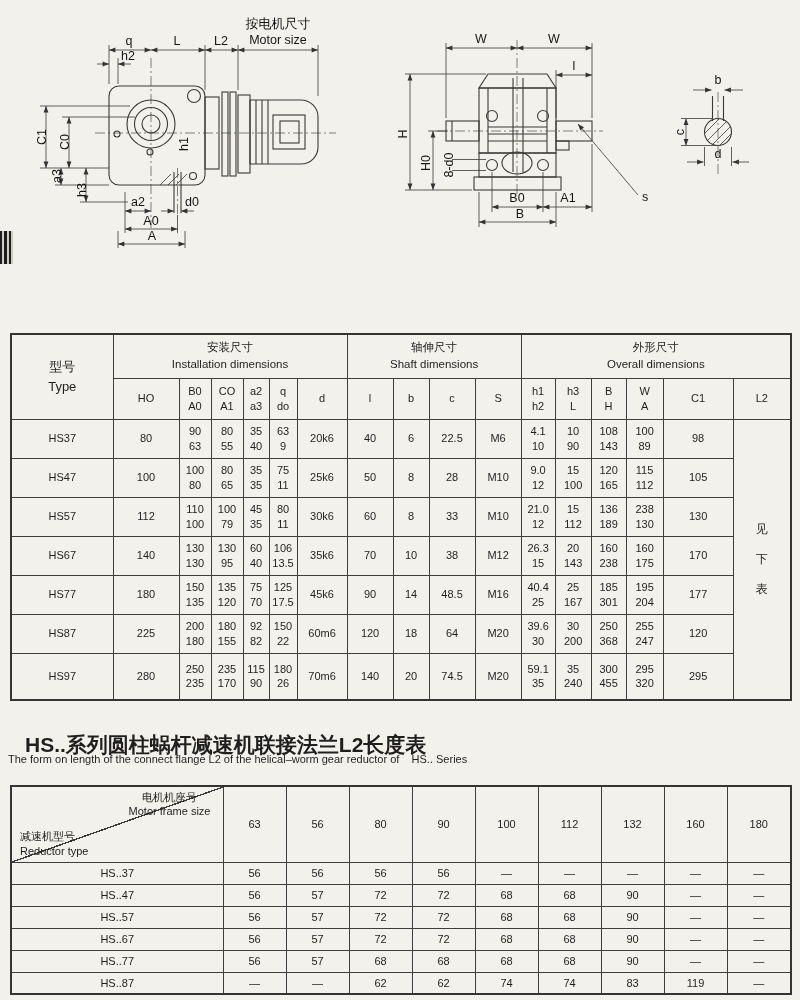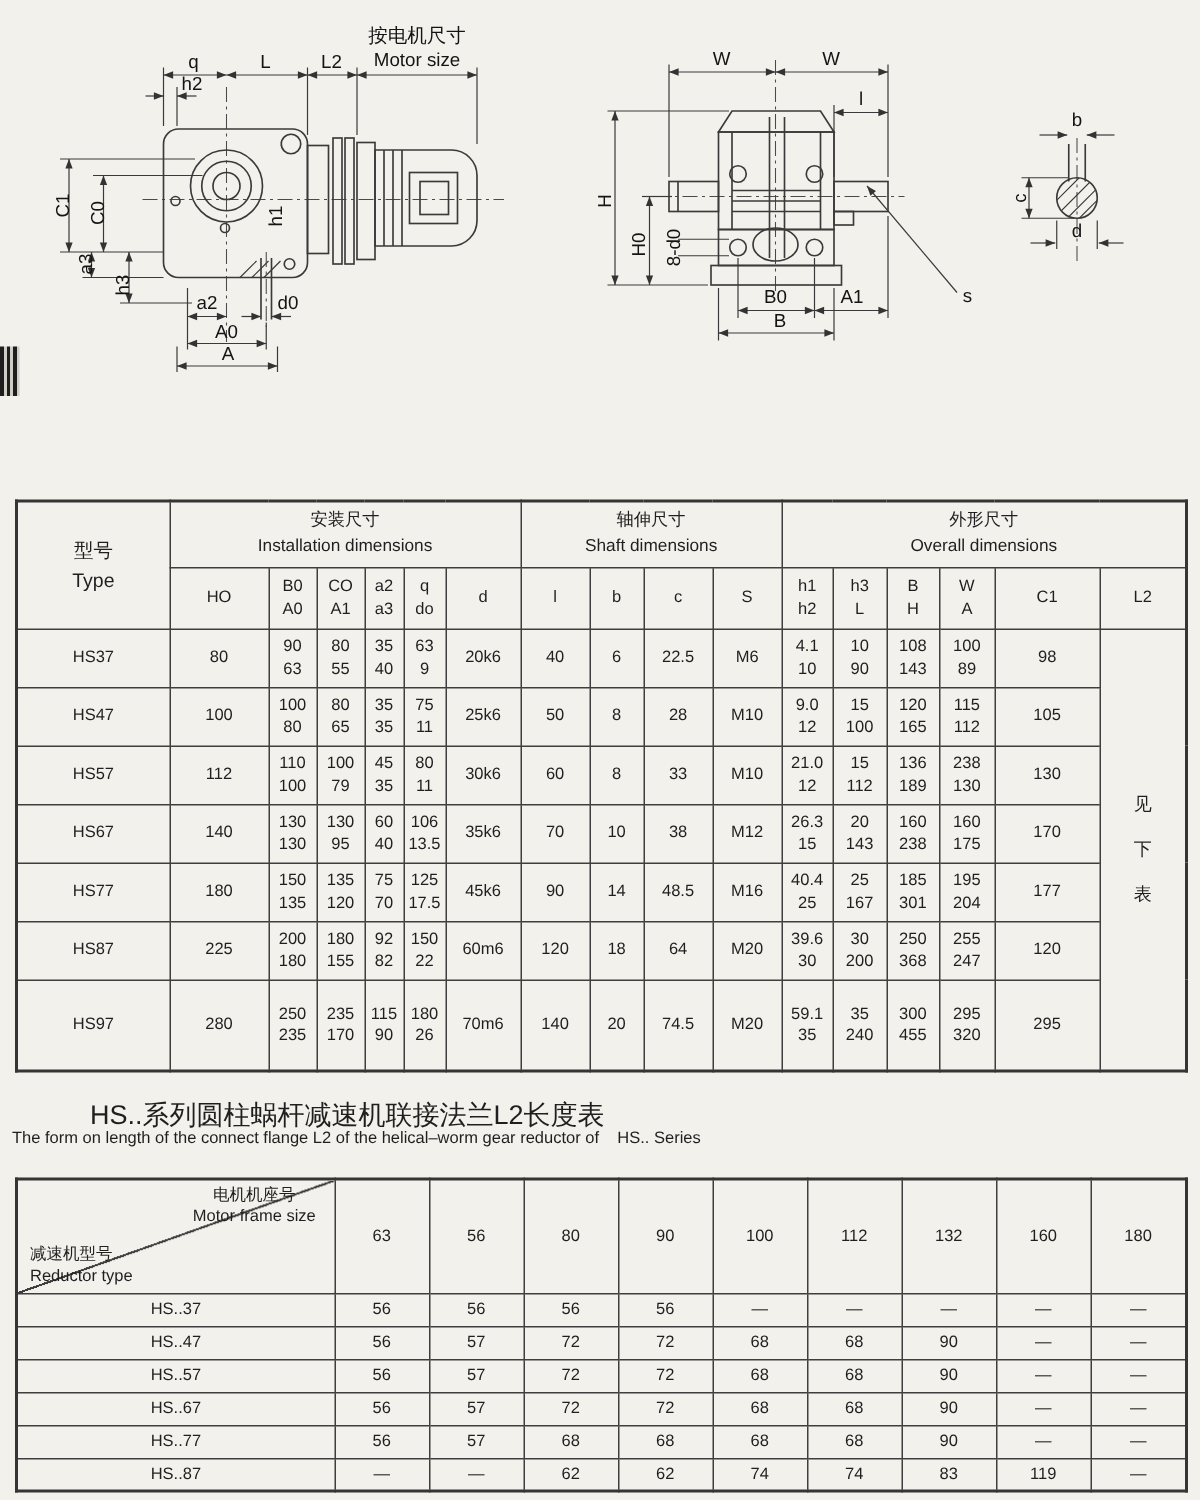--- a/index.html
+++ b/index.html
@@ -17,25 +17,25 @@
   .lbl{font-size:12.5px;fill:#141414;text-anchor:middle;}
   .cnlbl{font-size:13px;}
   table{position:absolute;border-collapse:collapse;table-layout:fixed;
         background:transparent;border:2px solid #353535;}
   td,th{border:1px solid #3e3e3e;text-align:center;vertical-align:middle;
         padding:0;font-size:11px;font-weight:normal;white-space:pre-line;line-height:1.3;}
   .mtab{left:10px;top:333px;width:780px;}
   .mtab thead tr:first-child{height:44px;}
   .mtab thead tr:last-child{height:41px;}
   .mtab tbody tr{height:39px;}
-  .mtab tbody tr:last-child{height:61px;}
+  .mtab tbody tr:last-child{height:47px;}
   .mtab .grp{font-size:11.5px;line-height:1.5;}
   .mtab .typehead{font-size:13px;line-height:1.5;}
   .see-below{font-size:12px;line-height:2.5;}
-  .h-cn{position:absolute;left:25px;top:731px;font-size:18px;font-weight:normal;white-space:pre;margin-left:35px;}
+  .h-cn{position:absolute;left:25px;top:731px;font-size:21px;font-weight:bold;white-space:pre;}
   .h-en{position:absolute;left:8px;top:753px;font-size:11px;white-space:pre;}
   .ftab{left:10px;top:785px;width:780px;}
   .ftab thead tr{height:49px;}
   .ftab tbody tr{height:22px;}
   .corner{position:relative;padding:16px;
      background-image:linear-gradient(to bottom right,
         transparent calc(50% - 0.7px),#3b3b3b calc(50% - 0.7px),
         #3b3b3b calc(50% + 0.7px),transparent calc(50% + 0.7px));}
   .corner .tr{position:absolute;top:3px;right:12px;text-align:center;line-height:1.3;}
   .corner .bl{position:absolute;bottom:4px;left:8px;text-align:left;line-height:1.3;margin-top:38px;}

